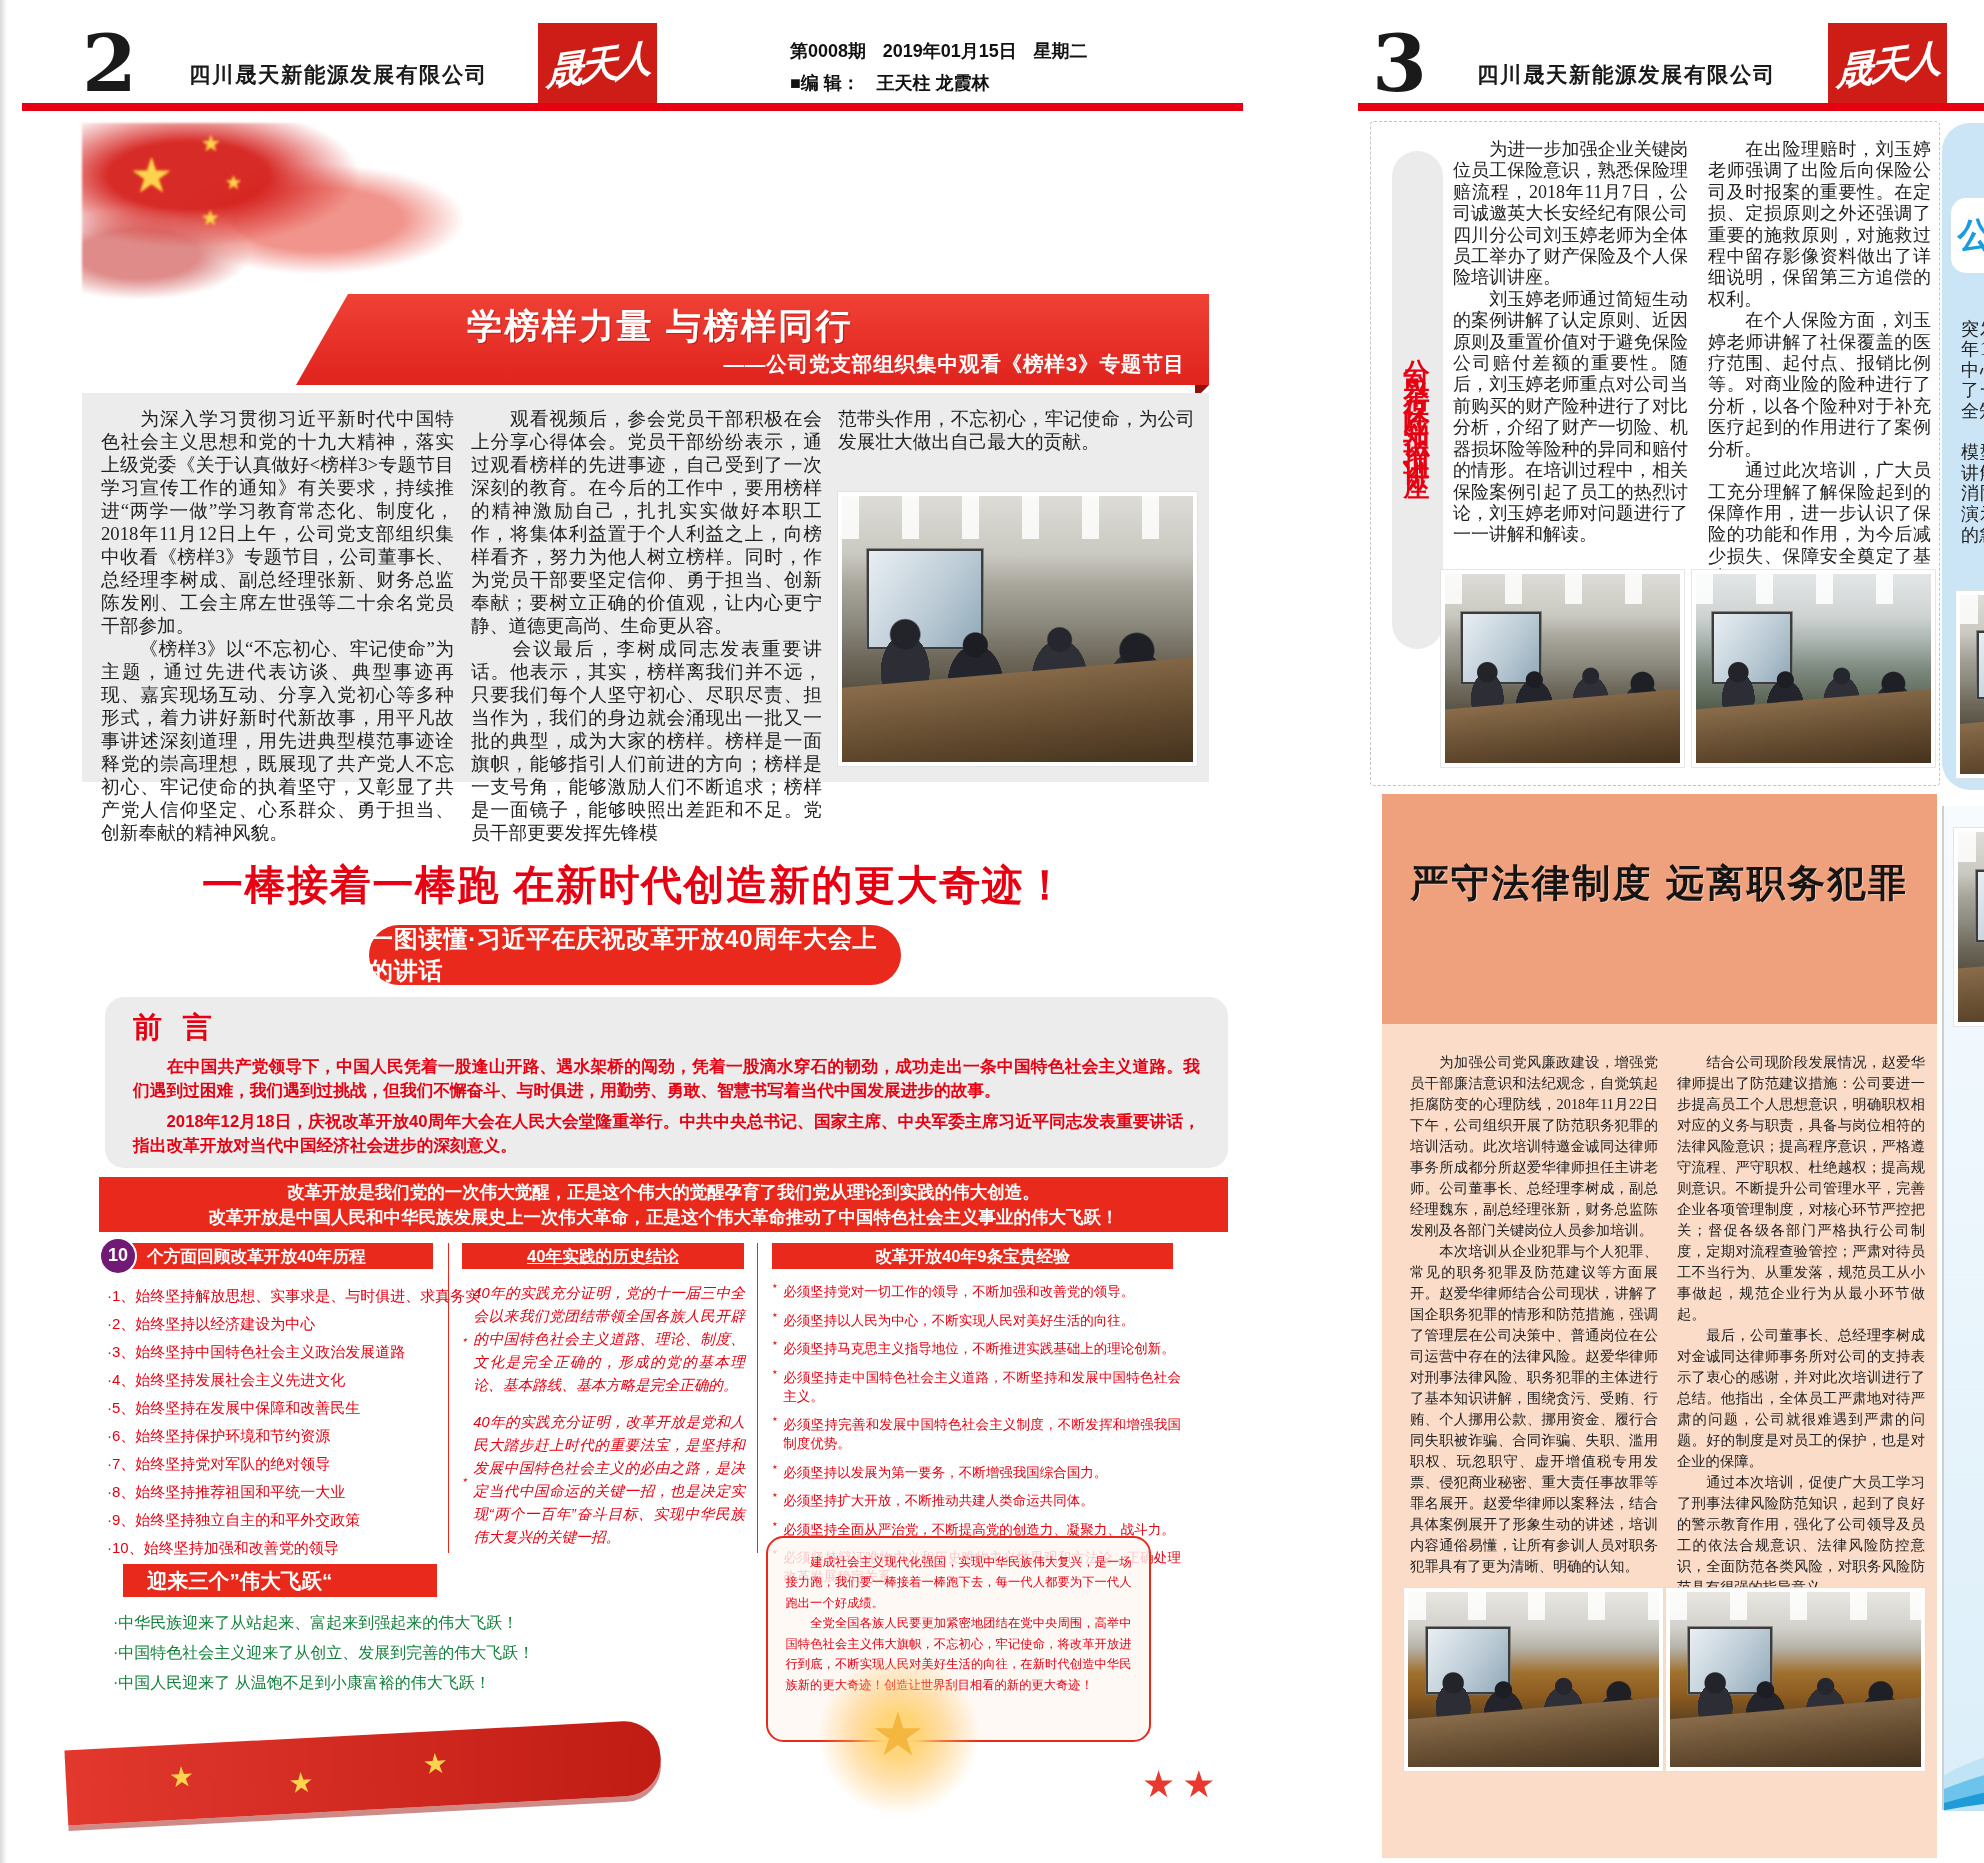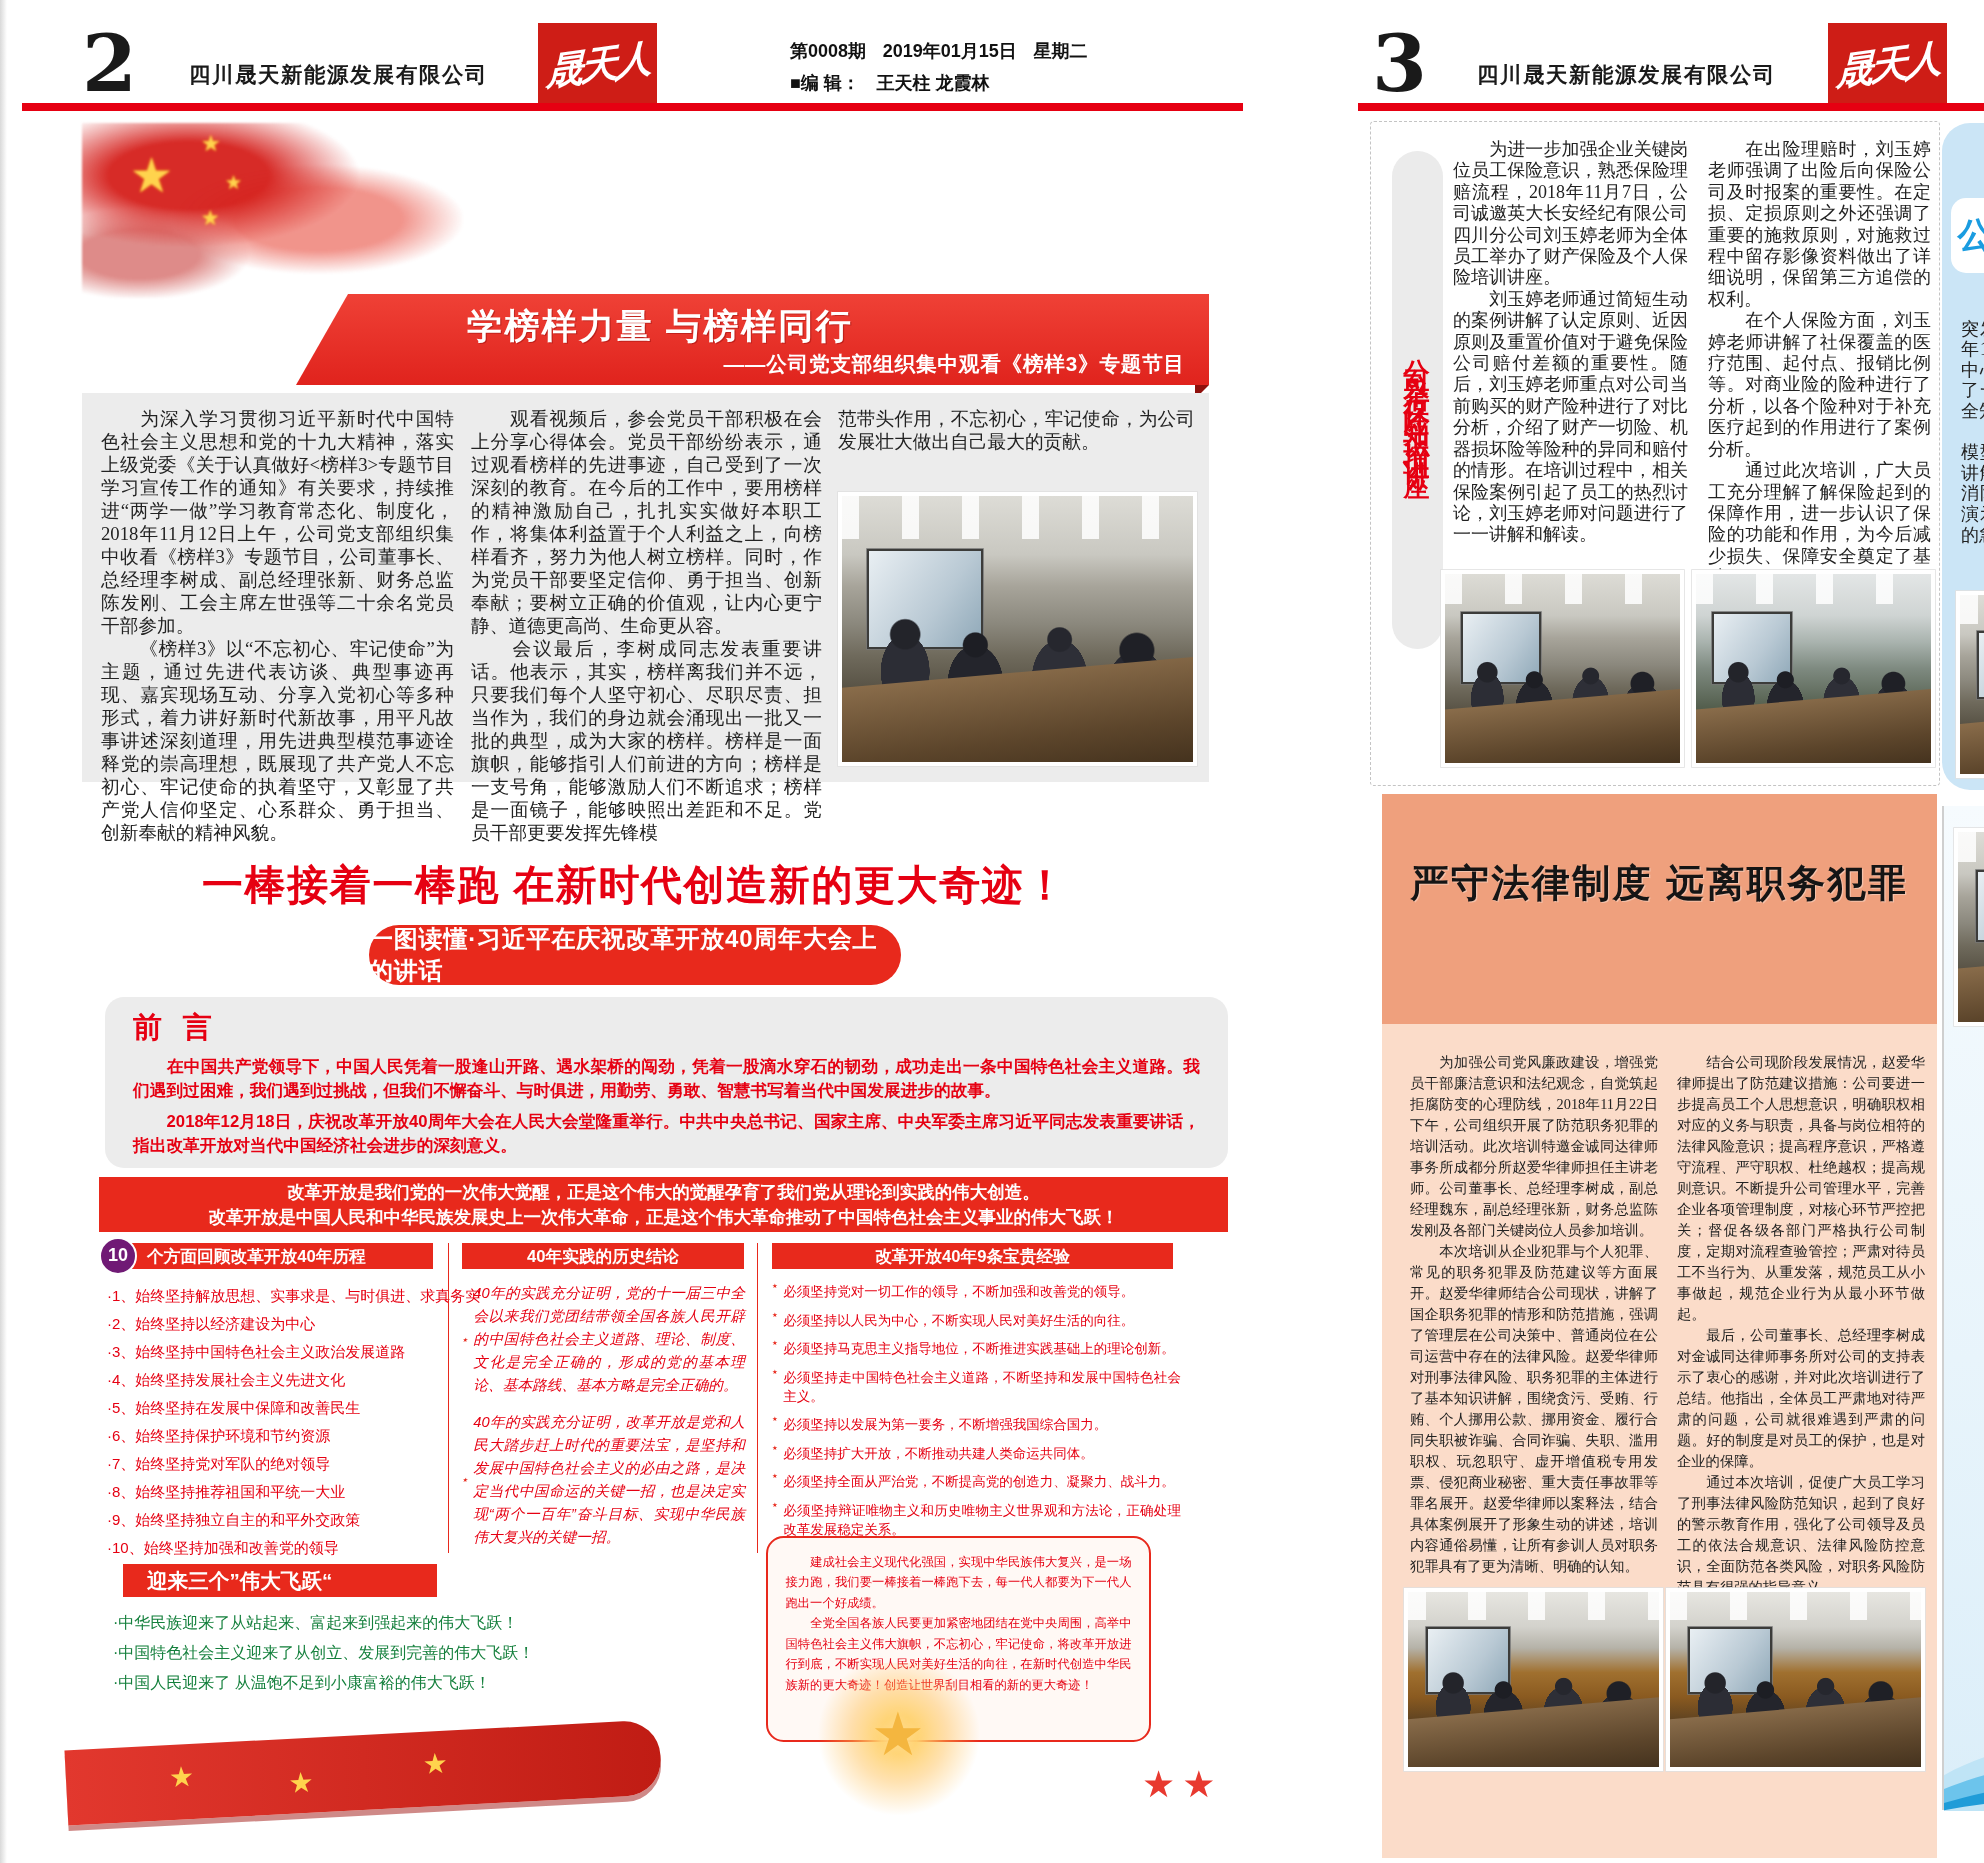--- a/index.html
+++ b/index.html
@@ -188,21 +188,21 @@
     <div class="a2-subbar">迎来三个”伟大飞跃“</div>
     <div class="abs a2-subitems" style="left:91px;top:1592px;">
       <div>·中华民族迎来了从站起来、富起来到强起来的伟大飞跃！</div>
       <div>·中国特色社会主义迎来了从创立、发展到完善的伟大飞跃！</div>
       <div>·中国人民迎来了 从温饱不足到小康富裕的伟大飞跃！</div>
     </div>
 
     <div class="a2-sep" style="left:426px;"></div>
     <div class="a2-sep" style="left:735px;"></div>
 
-    <div class="colhdr" style="left:440px;top:1227px;width:282px;">
+    <div class="colhdr" style="left:440px;top:1227px;width:282px;text-decoration:underline;">
         <span>40年实践的历史结论</span>
       </div>
     <div class="abs" style="left:440px;top:1266px;width:283px;">
       <div class="c2p">
           <span class="star">★</span>
           <span>40年的实践充分证明，党的十一届三中全会以来我们党团结带领全国各族人民开辟的中国特色社会主义道路、理论、制度、文化是完全正确的，形成的党的基本理论、基本路线、基本方略是完全正确的。</span>
         </div>
       <div class="c2p">
           <span class="star">★</span>
           <span>40年的实践充分证明，改革开放是党和人民大踏步赶上时代的重要法宝，是坚持和发展中国特色社会主义的必由之路，是决定当代中国命运的关键一招，也是决定实现“两个一百年”奋斗目标、实现中华民族伟大复兴的关键一招。</span>
@@ -221,20 +221,24 @@
           <span class="star">★</span>
           <span>必须坚持以人民为中心，不断实现人民对美好生活的向往。</span>
         </div>
       <div class="c3i">
           <span class="star">★</span>
           <span>必须坚持马克思主义指导地位，不断推进实践基础上的理论创新。</span>
         </div>
       <div class="c3i">
           <span class="star">★</span>
           <span>必须坚持走中国特色社会主义道路，不断坚持和发展中国特色社会主义。</span>
+        </div>
+      <div class="c3i">
+          <span class="star">★</span>
+          <span>必须坚持完善和发展中国特色社会主义制度，不断发挥和增强我国制度优势。</span>
         </div>
       <div class="c3i">
           <span class="star">★</span>
           <span>必须坚持以发展为第一要务，不断增强我国综合国力。</span>
         </div>
       <div class="c3i">
           <span class="star">★</span>
           <span>必须坚持扩大开放，不断推动共建人类命运共同体。</span>
         </div>
       <div class="c3i">

